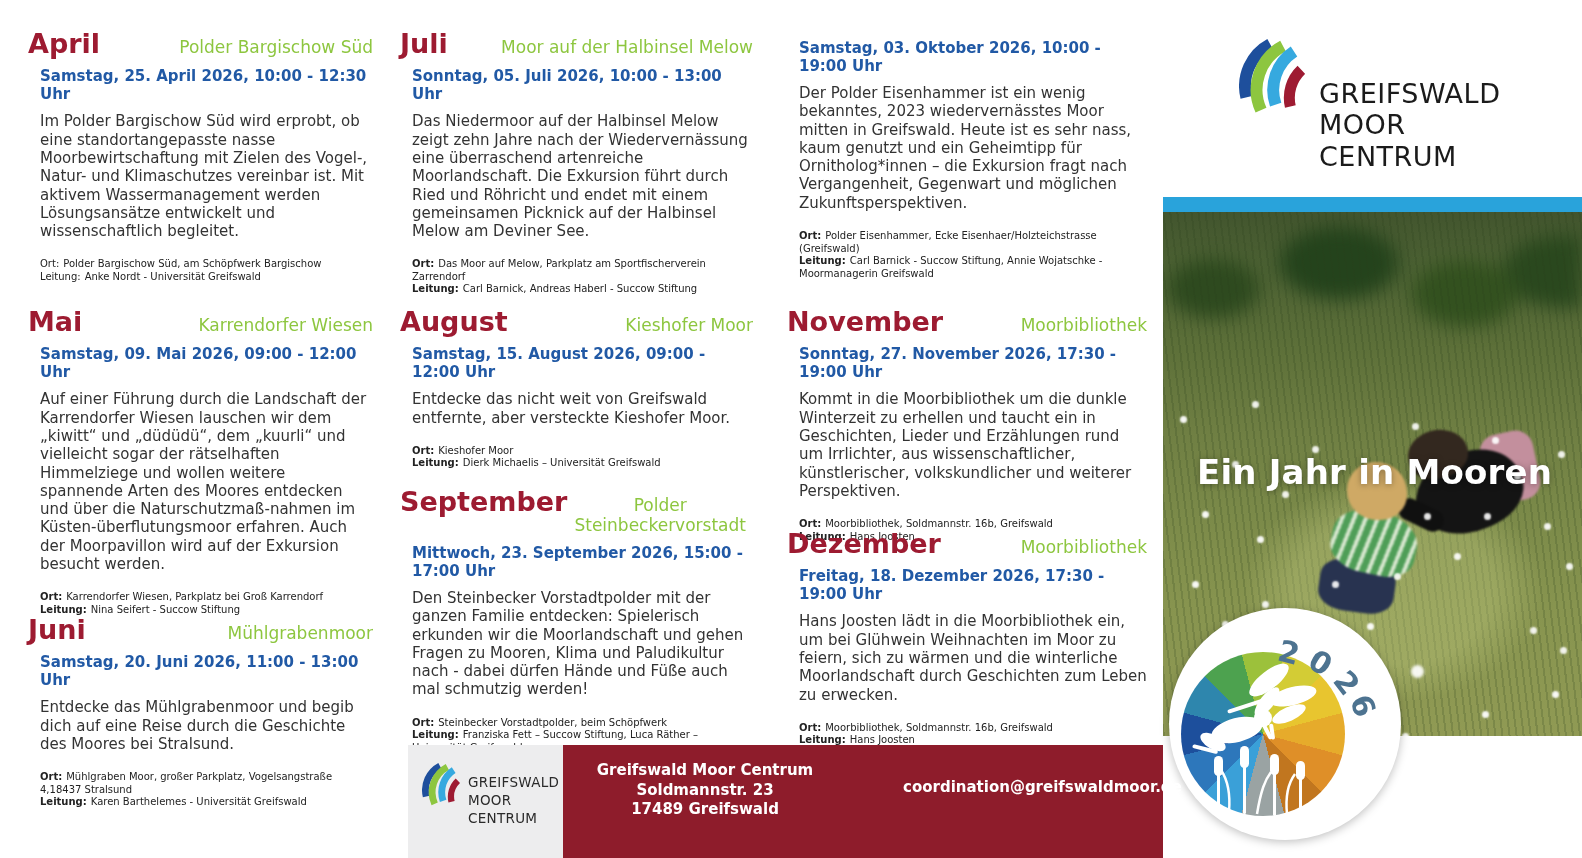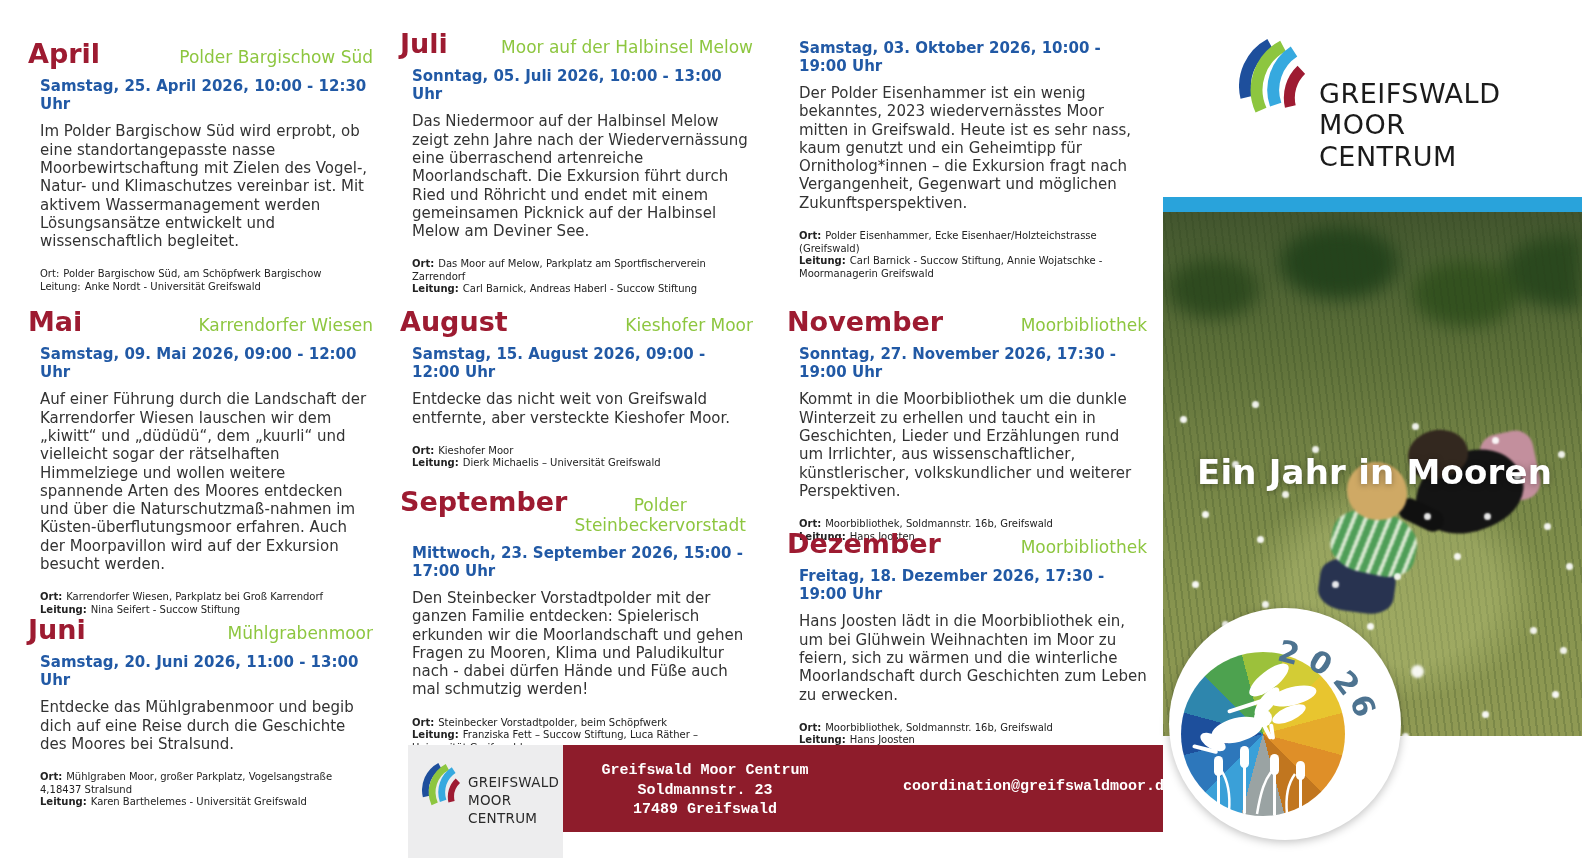--- a/index.html
+++ b/index.html
@@ -97,31 +97,31 @@
   .year span{position:absolute;left:0;top:0;font-size:30px;font-weight:700;color:#4d7390;}
   .yc0{transform:rotate(14deg) translateY(-100px) translateX(-9px);}
   .yc1{transform:rotate(33deg) translateY(-100px) translateX(-9px);}
   .yc2{transform:rotate(52deg) translateY(-100px) translateX(-9px);}
   .yc3{transform:rotate(68deg) translateY(-100px) translateX(-9px);}
 
   
   .footer-gray{position:absolute;left:408px;top:745px;width:155px;height:113px;background:#ededee;}
   .fg-logo{position:absolute;left:14px;top:16px;}
   .fg-text{position:absolute;left:60px;top:28px;font-size:13.5px;color:#2a2a2a;letter-spacing:0.3px;line-height:1.35;}
-  .footer-red{position:absolute;left:563px;top:745px;width:600px;height:87px;background:#8e1c2b;color:#fff;font-family:Liberation Mono, monospace;}
+  .footer-red{position:absolute;left:563px;top:745px;width:600px;height:113px;background:#8e1c2b;color:#fff;}
   .fr-address{position:absolute;left:12px;top:16px;width:260px;text-align:center;font-size:15px;font-weight:600;line-height:1.3;}
   .fr-email{position:absolute;left:340px;top:33px;font-size:15px;font-weight:600;color:#fff;text-decoration:none;}
 </style>
 </head>
 <body>
 
 <div class="page">
 
   <div class="col col1">
-    <div class="event" style="top:40px">
+    <div class="event" style="top:30px">
       <div class="event-head">
         <h2 class="month">April</h2>
         <span class="loc">Polder Bargischow Süd</span>
       </div>
       <div class="date">Samstag, 25. April 2026, 10:00 - 12:30 Uhr</div>
       <p class="desc">Im Polder Bargischow Süd wird erprobt, ob eine standortangepasste nasse Moorbewirtschaftung mit Zielen des Vogel-, Natur- und Klimaschutzes vereinbar ist. Mit aktivem Wassermanagement werden Lösungsansätze entwickelt und wissenschaftlich begleitet.</p>
       <p class="meta plain">
         <span class="label">Ort:</span><span>Polder Bargischow Süd, am Schöpfwerk Bargischow</span><br>
         <span class="label">Leitung:</span><span>Anke Nordt - Universität Greifswald</span>
       </p>

